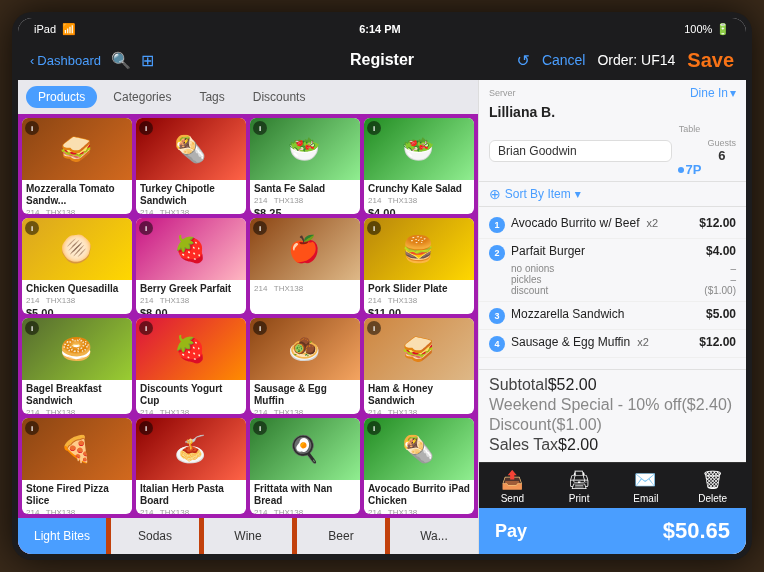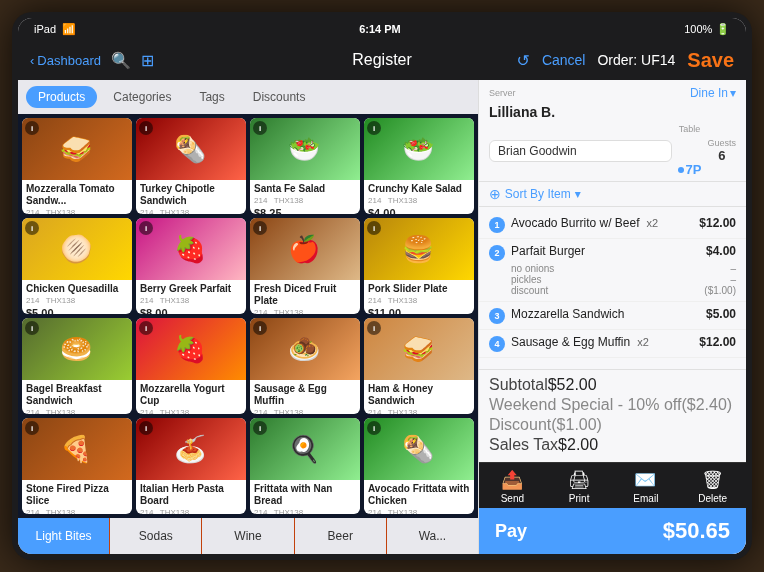--- a/index.html
+++ b/index.html
@@ -51,41 +51,41 @@
     
     .nav-bar {
       background: #1c1c1e;
       display: flex;
       align-items: center;
       padding: 6px 12px;
       height: 40px;
       flex-shrink: 0;
     }
     .nav-left { display: flex; align-items: center; gap: 10px; flex: 1; }
-    .nav-center { font-size: 16px; font-weight: 400; color: white; flex: 1; text-align: center; }
+    .nav-center { font-size: 16px; font-weight: 700; color: white; flex: 1; text-align: center; }
     .nav-right { display: flex; align-items: center; gap: 12px; flex: 1; justify-content: flex-end; }
     .nav-back { color: #4a9eff; font-size: 13px; display: flex; align-items: center; gap: 3px; cursor: pointer; }
     .nav-icon { color: #4a9eff; font-size: 16px; cursor: pointer; }
     .nav-btn { color: #4a9eff; font-size: 14px; font-weight: 400; cursor: pointer; }
     .nav-save { color: #f97316; font-size: 20px; font-weight: 600; cursor: pointer; }
     .order-info { color: white; font-size: 14px; }
 
     
     .main-content {
       display: flex;
       flex: 1;
       overflow: hidden;
     }
 
     
     .left-panel {
       flex: 1;
       display: flex;
       flex-direction: column;
-      background: #0f172a;
+      background: #a21caf;
       overflow: hidden;
     }
 
     
     .filter-tabs {
       display: flex;
       align-items: center;
       padding: 6px 8px;
       gap: 4px;
       background: #e8e8ed;
@@ -181,21 +181,21 @@
       overflow: hidden;
     }
     .category-item {
       flex: 1;
       display: flex;
       align-items: center;
       justify-content: center;
       font-size: 12px;
       color: #333;
       cursor: pointer;
-      border-right: 1px solid #c2410c;
+      border-right: 5px solid #c2410c;
       background: #e8e8ed;
     }
     .category-item.active {
       background: #4a9eff;
       color: white;
     }
     .category-item:last-child { border-right: none; }
 
     
     .right-panel {
@@ -530,21 +530,20 @@
         <div class="product-sku">214 &nbsp; THX138</div>
         <div class="product-price">$8.00</div>
       </div>
     </div>
             <div class="product-card">
       <div class="product-img food-bg-7">
         <span style="font-size:26px">🍎</span>
       </div>
       <div class="info-badge">i</div>
       <div class="product-info">
-        <div class="product-name">Fresh Diced Fruit Plate</div>
         <div class="product-sku">214 &nbsp; THX138</div>
 
       </div>
     </div>
             <div class="product-card">
       <div class="product-img food-bg-8">
         <span style="font-size:26px">🍔</span>
       </div>
       <div class="info-badge">i</div>
       <div class="product-info">
@@ -563,21 +562,21 @@
         <div class="product-sku">214 &nbsp; THX138</div>
 
       </div>
     </div>
             <div class="product-card">
       <div class="product-img food-bg-10">
         <span style="font-size:26px">🍓</span>
       </div>
       <div class="info-badge">i</div>
       <div class="product-info">
-        <div class="product-name">Mozzarella Yogurt Cup</div>
+        <div class="product-name">Discounts Yogurt Cup</div>
         <div class="product-sku">214 &nbsp; THX138</div>
 
       </div>
     </div>
             <div class="product-card">
       <div class="product-img food-bg-11">
         <span style="font-size:26px">🧆</span>
       </div>
       <div class="info-badge">i</div>
       <div class="product-info">
@@ -629,21 +628,21 @@
         <div class="product-sku">214 &nbsp; THX138</div>
 
       </div>
     </div>
             <div class="product-card">
       <div class="product-img food-bg-4">
         <span style="font-size:26px">🌯</span>
       </div>
       <div class="info-badge">i</div>
       <div class="product-info">
-        <div class="product-name">Avocado Frittata with Chicken</div>
+        <div class="product-name">Avocado Burrito iPad Chicken</div>
         <div class="product-sku">214 &nbsp; THX138</div>
 
       </div>
     </div>
           </div>
 
         <div class="category-bar">
           <div class="category-item active">Light Bites</div>
           <div class="category-item">Sodas</div>
           <div class="category-item">Wine</div>

